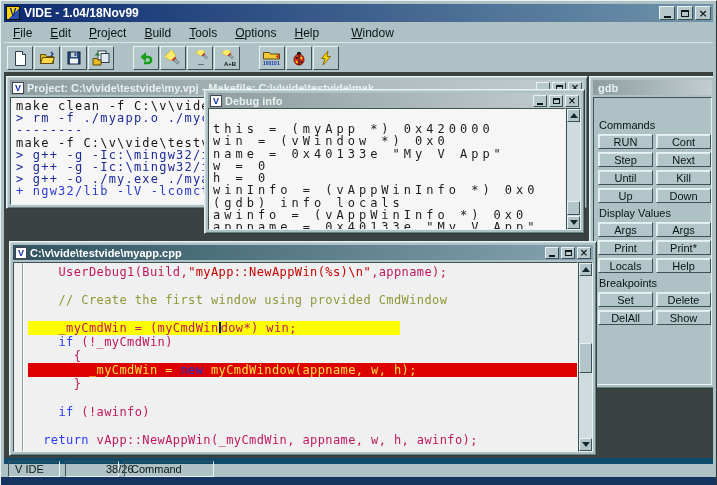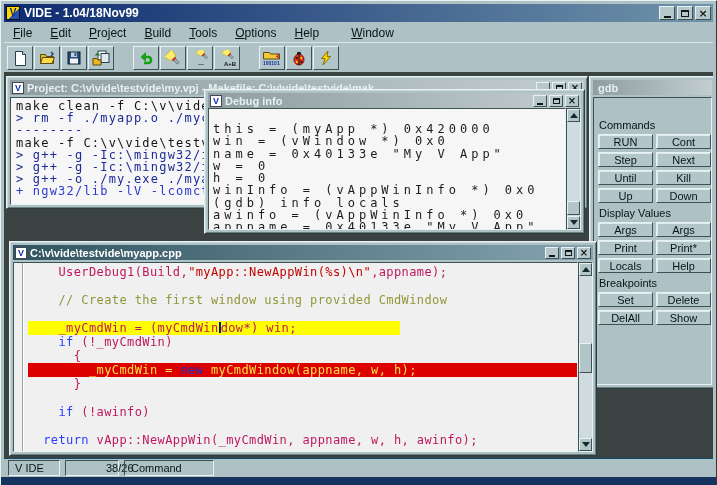--- a/index.html
+++ b/index.html
@@ -148,22 +148,22 @@
   .gdb-grid{ display:grid; grid-template-columns:55px 55px; gap:3px; }
   .gdb-btn{
     height:15px; background:#b2c6ca; font:11px "Liberation Sans",sans-serif; color:#0a1414;
     border:1px solid; border-color:#e8f2f2 #3e5254 #3e5254 #e8f2f2;
     box-shadow: inset 1px 1px 0 #dcebec; cursor:default;
   }
 
   
   .statusbar{
     position:absolute; left:3px; right:3px; bottom:8px; height:19px;
-    display:flex; align-items:center; padding-left:4px; gap:5px;
-    border-top:1px solid #0c4a6e;
+    display:flex; align-items:flex-end; padding-left:4px; gap:5px;
+    border-top:6px solid #0c4a6e;
   }
   .status-panel{
     height:16px; font-size:11px; color:#0a1414; line-height:14px;
     border:1px solid; border-color:#3e5254 #e8f2f2 #e8f2f2 #3e5254;
     padding:0 6px; white-space:nowrap;
   }
   .sp-app{ width:52px; } .sp-pos{ width:54px; text-align:center;padding-left:40px; } .sp-mode{ width:90px; }
   .bottom-band{ position:absolute; left:0; right:0; bottom:0; height:8px; background:#16335f; }
 </style>
 </head>

